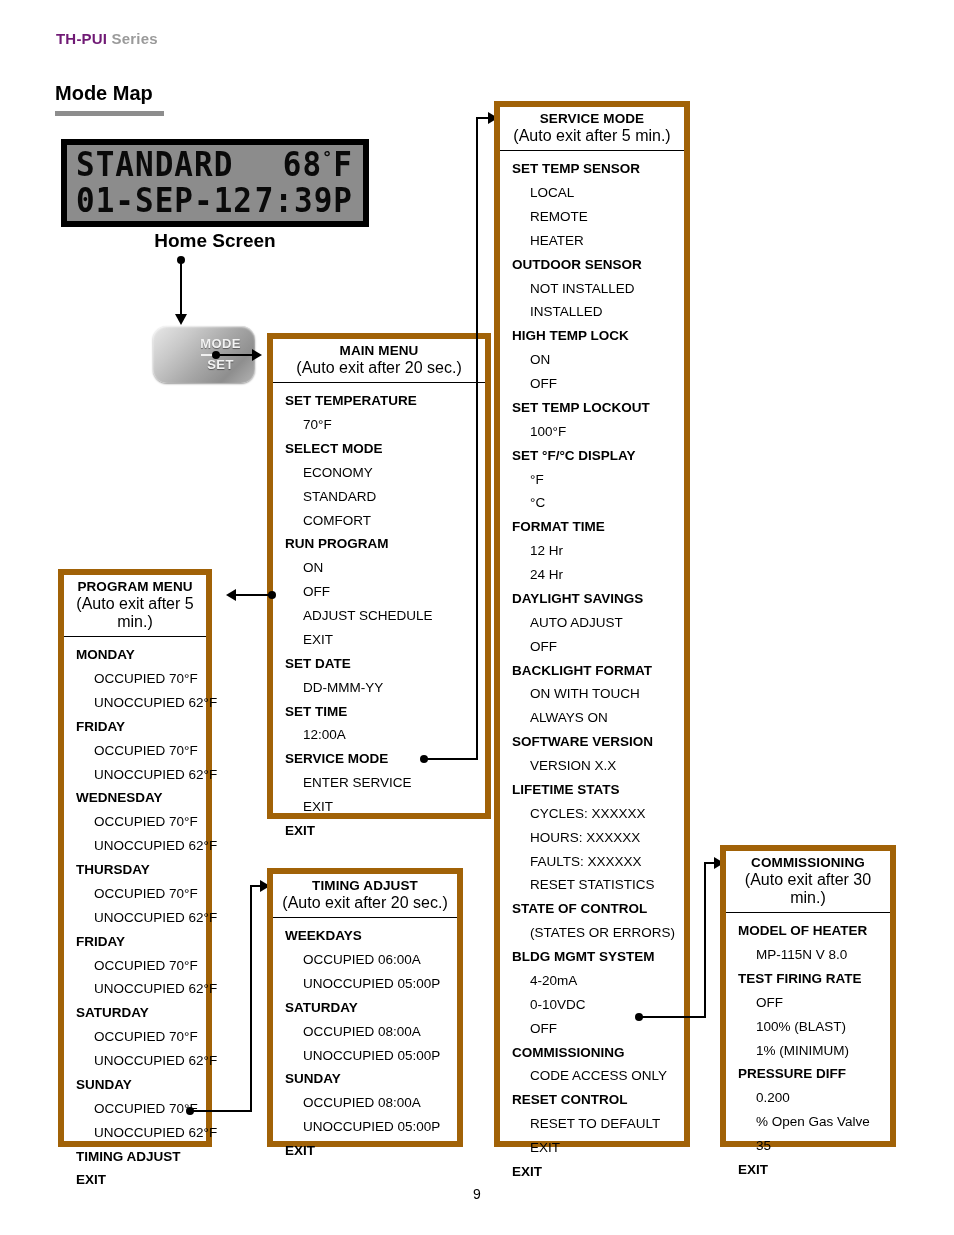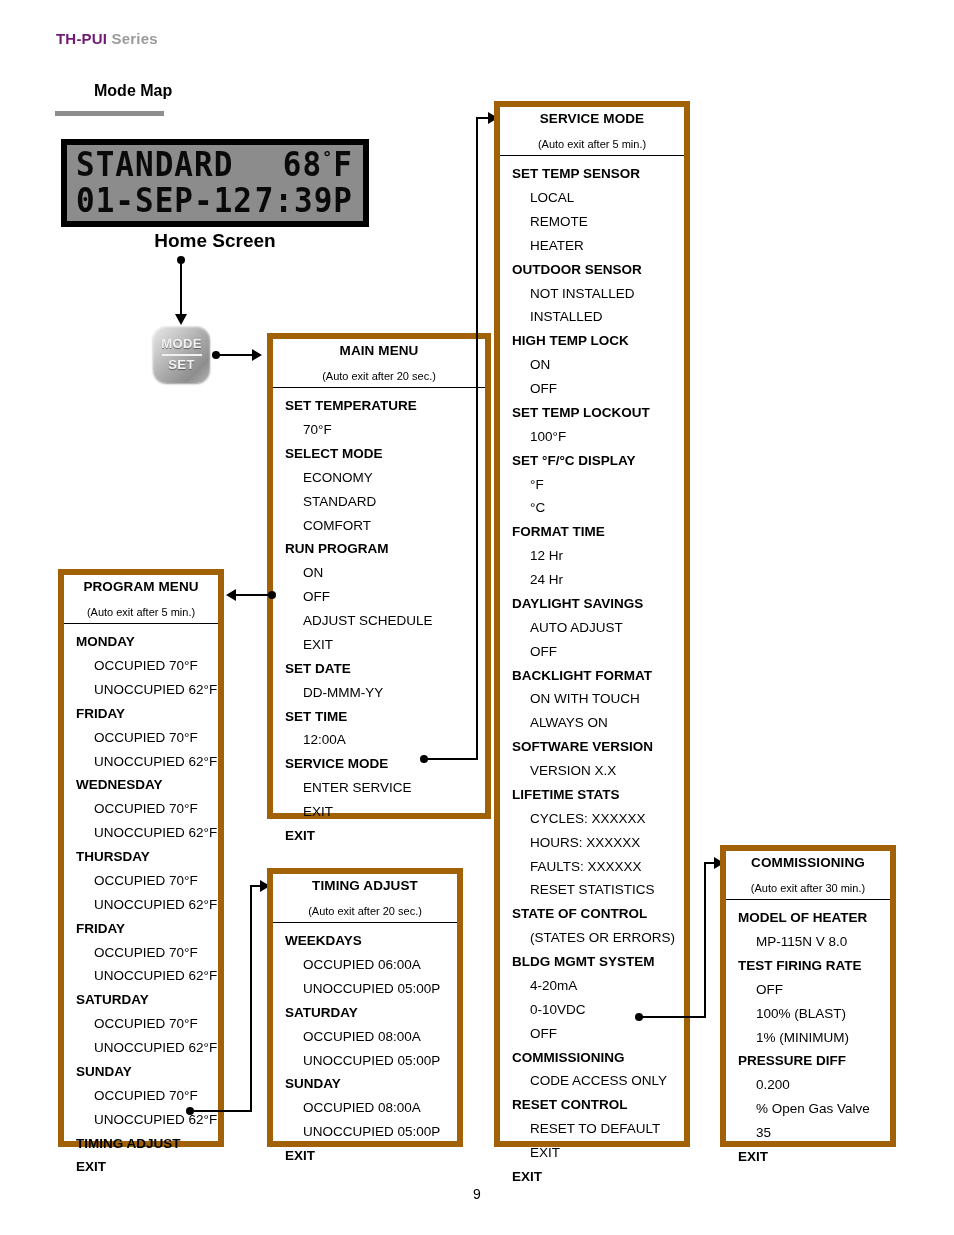--- a/index.html
+++ b/index.html
@@ -25,23 +25,22 @@
     font-weight: bold;
     letter-spacing: 0.2px;
   }
   #header-series .brand { color: #701a75; }
   #header-series .series { color: #9a9a9a; }
 
   #page-title {
     position: absolute;
     left: 55px;
     top: 82px;
-    font-size: 16px;
-    font-weight: bold;
-    margin-left: 39px;
+    font-size: 20px;
+    font-weight: bold;
   }
   #title-rule {
     position: absolute;
     left: 55px;
     top: 111px;
     width: 109px;
     height: 5px;
     background: #8d8d8d;
   }
 
@@ -94,29 +93,30 @@
     text-align: center;
     font-size: 19px;
     font-weight: bold;
   }
 
   
   #mode-set-button {
     position: absolute;
     left: 153px;
     top: 326px;
-    width: 57px;
+    width: 69px;
     height: 57px;
     border-radius: 14px;
     background: linear-gradient(135deg, #e8e8e8 0%, #c9c9c9 28%, #a7a7a7 55%, #8e8e8e 78%, #b4b4b4 100%);
     box-shadow: inset 0 1px 2px rgba(255,255,255,.8), 0 1px 2px rgba(0,0,0,.4);
     display: flex;
     flex-direction: column;
     align-items: center;
     justify-content: center;
+    padding-left: 33px;
   }
   #mode-set-button .btn-line {
     font-size: 13px;
     font-weight: bold;
     color: #f2f2f2;
     text-shadow: 0 1px 1px rgba(0,0,0,.45);
     letter-spacing: .4px;
     line-height: 1.25;
   }
   #mode-set-button .btn-sep {
@@ -139,39 +139,39 @@
     padding: 4px 2px 5px 2px;
   }
   .box-header .box-title {
     display: block;
     font-size: 13.5px;
     font-weight: bold;
     letter-spacing: .1px;
   }
   .box-header .box-sub {
     display: block;
-    font-size: 11px;
-    margin-top: 12px;
+    font-size: 16px;
+    margin-top: 1px;
   }
   .box-body {
     padding: 6px 0 7px 0;
   }
   .item {
     font-size: 13.5px;
     line-height: 1;
     padding: 5.2px 0 5.2px 10px;
     white-space: nowrap;
   }
   .item.lvl0 { font-weight: bold; padding-left: 12px; }
   .item.lvl1 { font-weight: normal; padding-left: 30px; }
 
   
   #box-main-menu    { left: 267px; top: 333px;  width: 224px; height: 486px; }
   #box-service-mode { left: 494px; top: 101px;  width: 196px; height: 1046px; }
-  #box-program-menu { left: 58px;  top: 569px;  width: 166px; height: 578px; }
+  #box-program-menu { left: 58px;  top: 569px;  width: 154px; height: 578px; }
   #box-timing-adjust{ left: 267px; top: 868px;  width: 196px; height: 279px; }
   #box-commissioning{ left: 720px; top: 845px;  width: 176px; height: 302px; }
 
   
   .conn { position: absolute; background: #000; }
   .conn-h { height: 2px; }
   .conn-v { width: 2px; }
   .dot {
     position: absolute;
     width: 8px; height: 8px;

